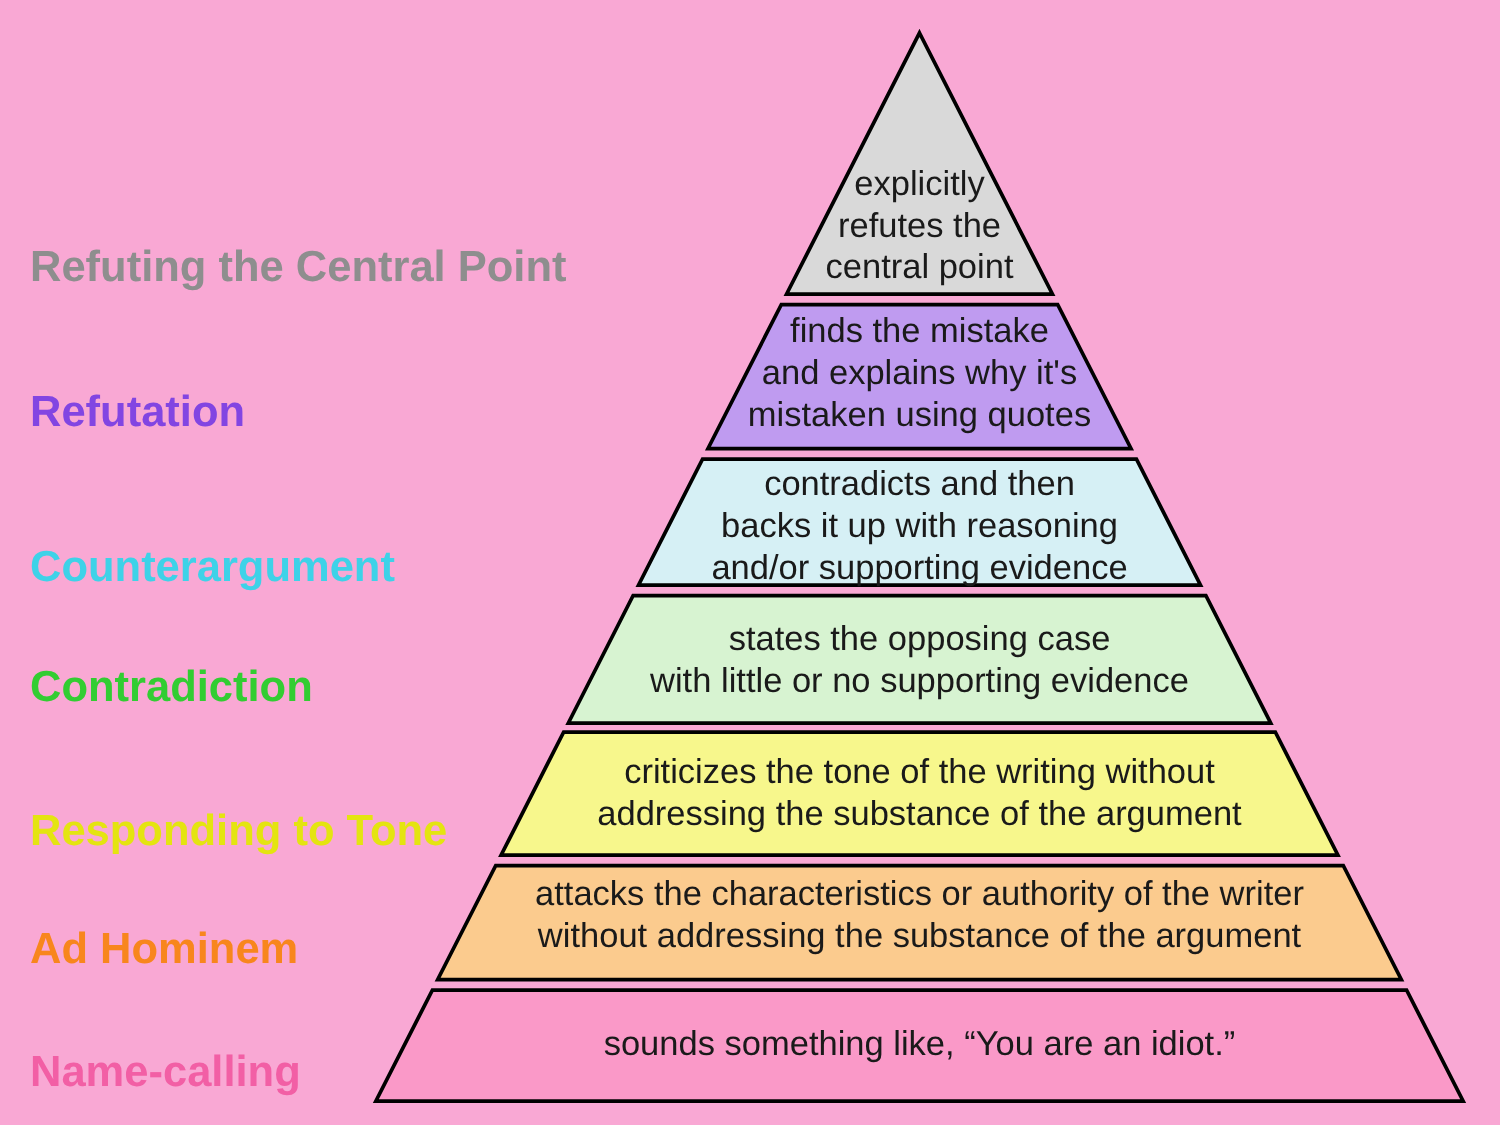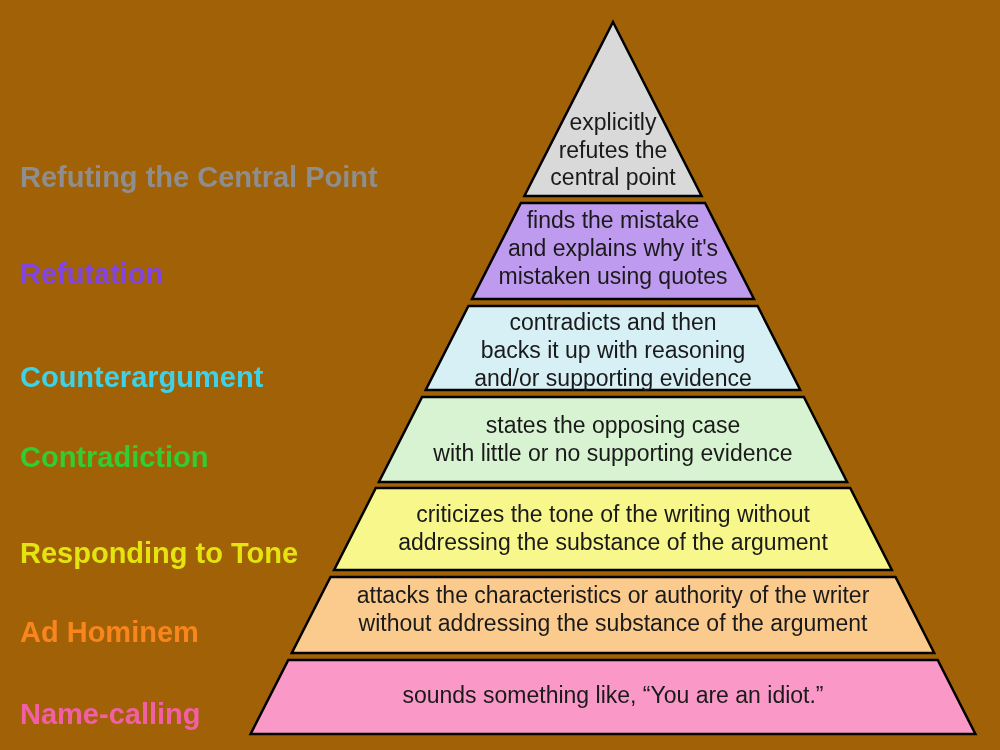--- a/index.html
+++ b/index.html
@@ -4,21 +4,21 @@
 <style>
   html, body {
     margin: 0;
     padding: 0;
     background: #000000;
   }
   .stage {
     position: relative;
     width: 1000px;
     height: 750px;
-    background: #a16207;
+    background: #f9a8d4;
     overflow: hidden;
     font-family: "Liberation Sans", sans-serif;
   }
   svg.pyramid {
     display: block;
     width: 1000px;
     height: 750px;
   }
   .band-text {
     font-family: "Liberation Sans", sans-serif;

